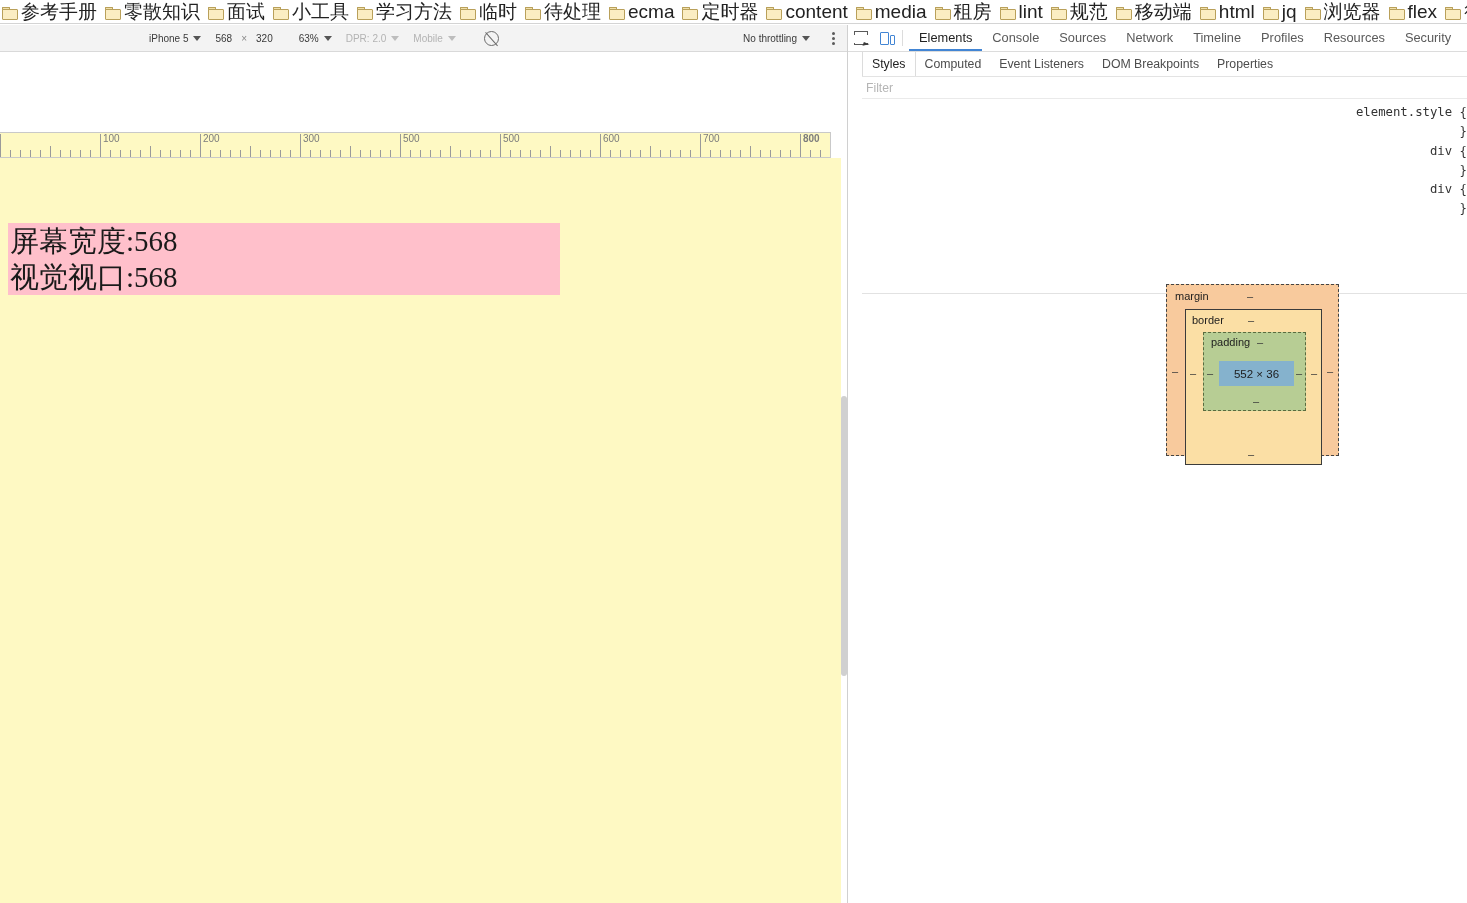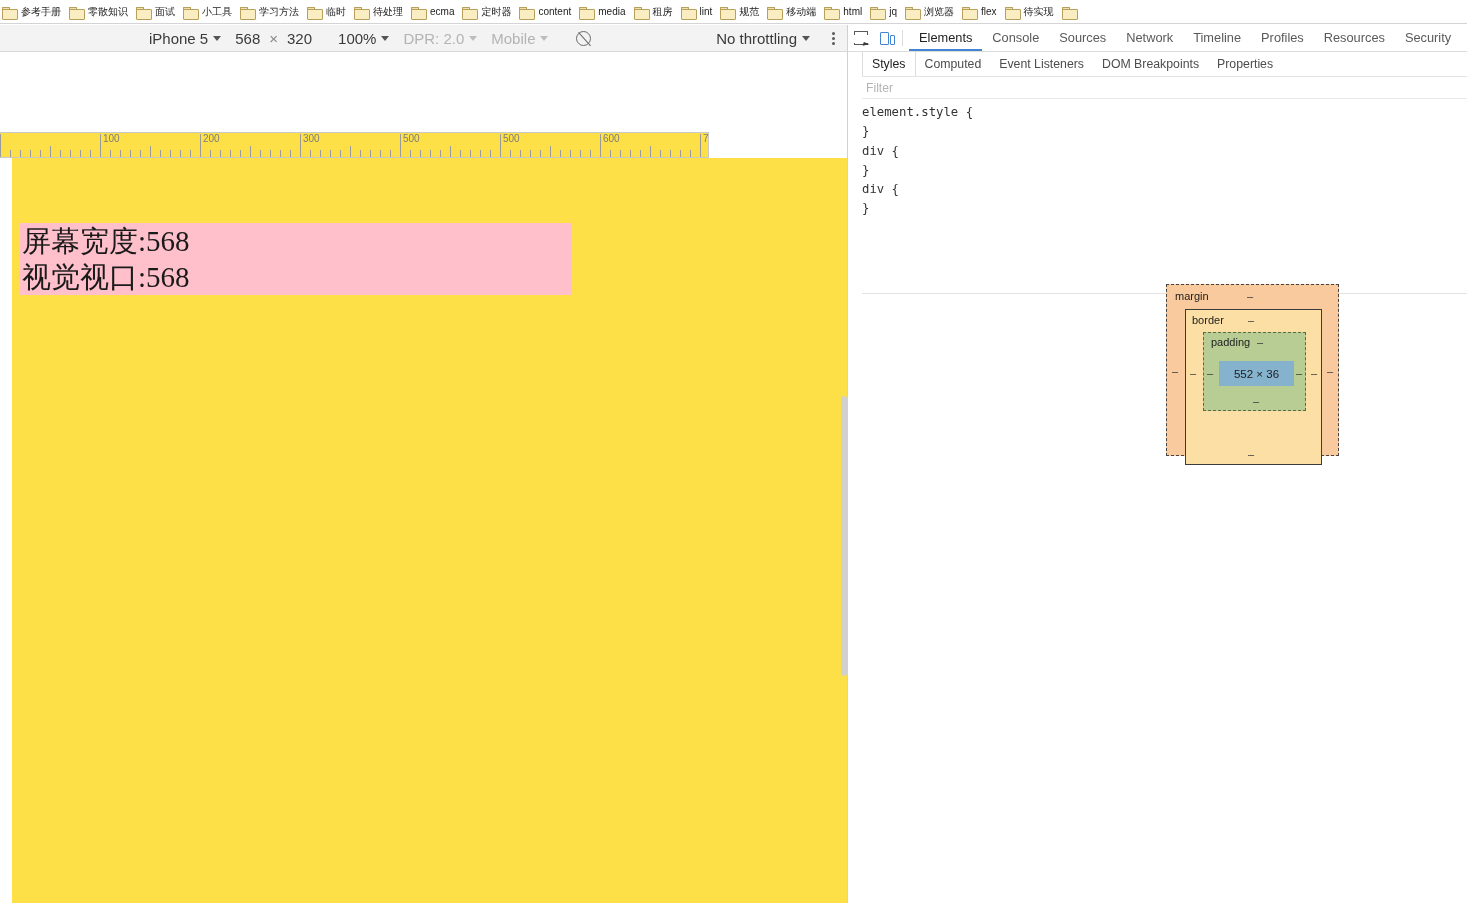--- a/index.html
+++ b/index.html
@@ -46,34 +46,34 @@
   }
   .folder-icon::after {
     content: "";
     position: absolute; left: 0; top: 3px;
     width: 14px; height: 9px;
     background: #fbedc2;
     border: 1px solid #b9a05a;
     border-radius: 0 1px 1px 1px;
   }
   .bookmark-label {
-    font-size: 10px;
+    font-size: 19px;
     color: #222;
     line-height: 22px;
   }
 
   
   #device-toolbar {
     position: absolute; top: 25px; left: 0;
     width: 847px; height: 27px;
     background: #f3f3f3;
     border-bottom: 1px solid #d9d9d9;
     display: flex;
     align-items: center;
-    font-size: 15px;
+    font-size: 10px;
     color: #3a3a3a;
   }
   .dt-group { display: flex; align-items: center; height: 100%; }
   .dt-item {
     display: flex; align-items: center; gap: 5px;
     padding: 0 7px;
     height: 100%;
     cursor: pointer;
     white-space: nowrap;
   }
@@ -119,48 +119,48 @@
 
   
   #viewport-pane {
     position: absolute; top: 53px; left: 0;
     width: 847px; height: 850px;
     background: #ffffff;
     overflow: hidden;
   }
   #ruler {
     position: absolute; top: 79px; left: 0;
-    width: 709px; height: 26px;
+    width: 831px; height: 26px;
     border-top: 1px solid #c9c9c9;
     border-bottom: 1px solid #c9c9c9;
     border-right: 1px solid #c9c9c9;
-    background: #fde047;
+    background: #fef9c3;
     overflow: hidden;
   }
   .tick {
     position: absolute;
     bottom: 0;
     width: 1px;
     background: #9a9a9a;
   }
   .tick.minor  { height: 7px;  }
   .tick.medium { height: 11px; }
   .tick.major  { height: 23px; }
   .tick-label {
     position: absolute;
     top: 1px;
     font-size: 10px;
     color: #7c7c7c;
     font-family: "Liberation Sans", sans-serif;
     line-height: 10px;
   }
   #page-body {
-    position: absolute; top: 105px; left: 12px;
+    position: absolute; top: 105px; left: 0;
     width: 841px; height: 745px;
-    background: #fde047;
+    background: #fef9c3;
   }
   #pink-div {
     position: absolute; top: 65px; left: 8px;
     width: 552px; height: 72px;
     background: #ffc0cb;
     color: #1a1a1a;
     font-family: "Liberation Serif", serif;
     font-size: 29px;
     line-height: 36px;
     padding: 0 2px;
@@ -298,20 +298,21 @@
   }
   #filter-input::placeholder { color: #b5b5b5; }
 
   #styles-rules {
     position: absolute; top: 78px; left: 14px;
     width: 605px;
     font-family: "DejaVu Sans Mono", monospace;
     font-size: 12.3px;
     line-height: 19.3px;
     color: #333;
+    text-align: right;
   }
   .rule { }
   .sel { color: #333; }
   .prop-line { padding-left: 22px; }
   .prop-name { color: #d4693b; }
   .prop-val { color: #222; }
   .swatch {
     display: inline-block;
     width: 9px; height: 9px;
     background: #ffc0cb;
@@ -460,21 +461,21 @@
       <span class="caret"></span>
     </div>
     <div class="dt-item">
       <span>568</span>
     </div>
     <div class="dt-sep">×</div>
     <div class="dt-item">
       <span>320</span>
     </div>
     <div class="dt-item" style="margin-left:12px">
-      <span>100%</span>
+      <span>63%</span>
       <span class="caret"></span>
     </div>
     <div class="dt-item dim">
       <span>DPR: 2.0</span>
       <span class="caret dim"></span>
     </div>
     <div class="dt-item dim">
       <span>Mobile</span>
       <span class="caret dim"></span>
     </div>

